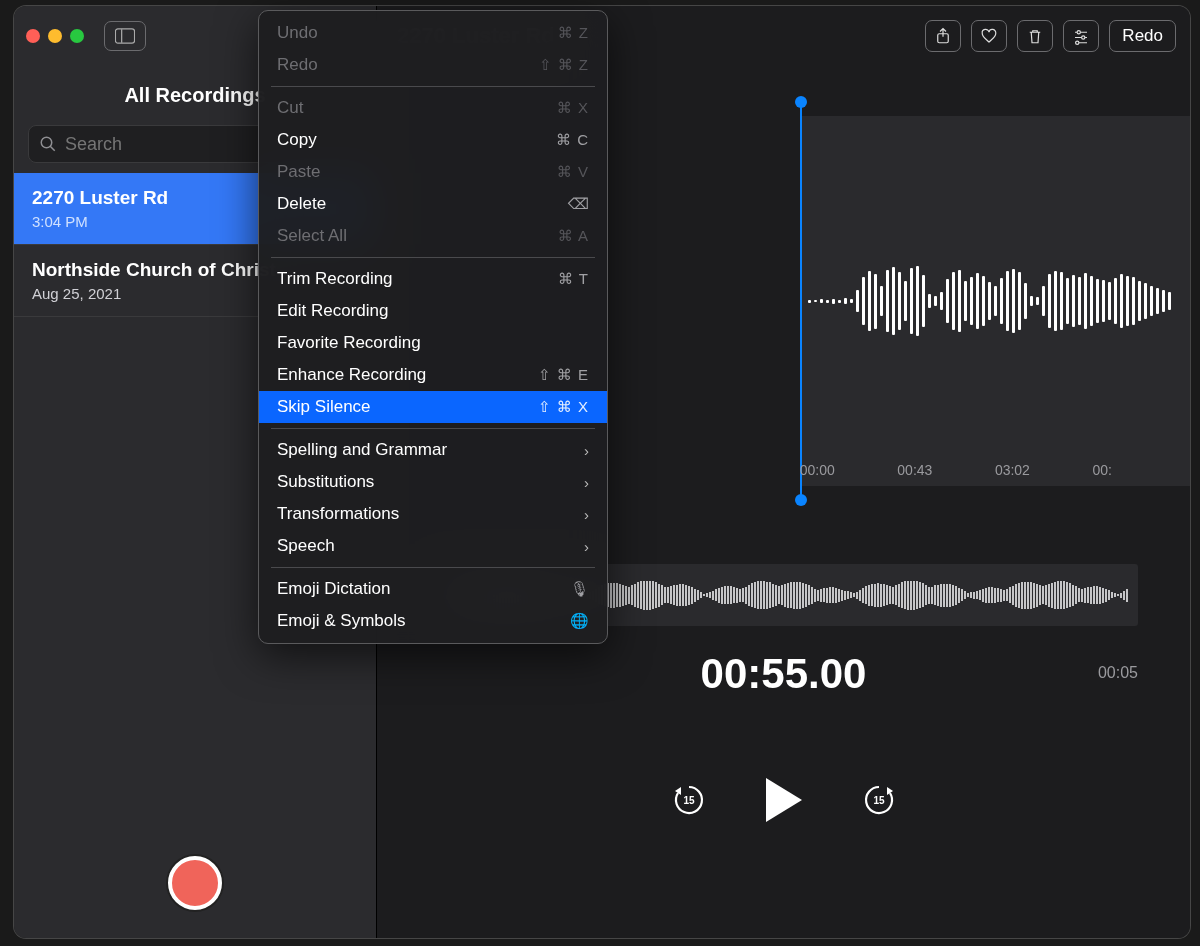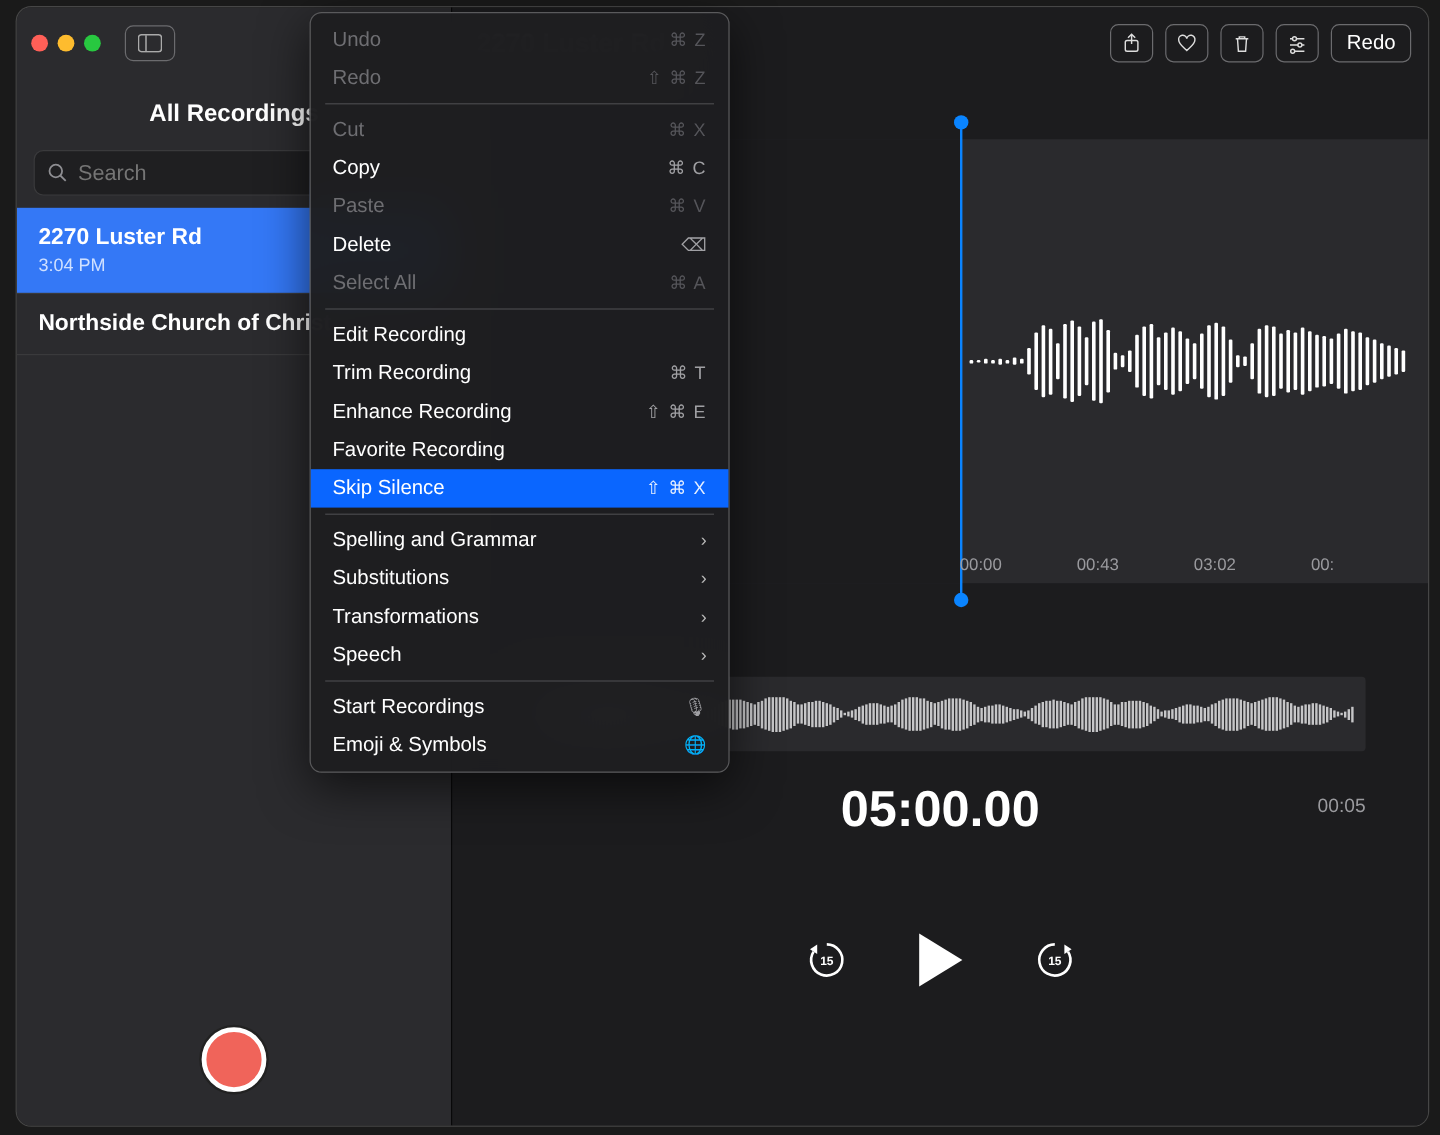--- a/index.html
+++ b/index.html
@@ -207,20 +207,21 @@
         </svg>
       <input placeholder="Search" style="">
     </div>
     <div class="rec-list">
       <div class="rec-item active">
         <div class="r-title">2270 Luster Rd</div>
         <div class="r-sub">3:04 PM</div>
       </div>
       <div class="rec-item">
         <div class="r-title">Northside Church of Christ</div>
+        <div class="r-sub">Aug 25, 2021</div>
       </div>
     </div>
     <div class="record-btn-wrap">
       <div class="record-btn"></div>
     </div>
   </div>
 
   <div class="main">
     <div class="main-bar">
       <div class="main-title">2270 Luster Rd</div>
@@ -555,21 +556,21 @@
         <span style="height: 10px;"></span>
         <span style="height: 6px;"></span>
         <span style="height: 4px;"></span>
         <span style="height: 2px;"></span>
         <span style="height: 5px;"></span>
         <span style="height: 9px;"></span>
         <span style="height: 13px;"></span>
       </div>
     <div class="mini-duration">00:05</div>
 
-    <div class="big-time">05:00.00</div>
+    <div class="big-time">00:55.00</div>
 
     <div class="transport">
       <div class="skip">
         <svg viewBox="0 0 34 34">
             <path d="M17 4 A13 13 0 1 1 6 10" fill="none" stroke="#fff" stroke-width="2.2"></path>
             <polygon points="3,8 9,4 9,12" fill="#fff"></polygon>
             <text x="17" y="21" font-size="10" fill="#fff" text-anchor="middle" font-weight="700">15</text>
           </svg>
       </div>
       <div class="play"></div>
@@ -609,34 +610,34 @@
     <div class="menu-item">
       <span>Delete</span>
       <span class="icon-right">⌫</span>
     </div>
     <div class="menu-item disabled">
       <span>Select All</span>
       <span class="shortcut">⌘ A</span>
     </div>
     <div class="menu-sep"></div>
     <div class="menu-item">
+      <span>Trim Recording</span>
+      <span class="shortcut">⌘ T</span>
+    </div>
+    <div class="menu-item">
       <span>Edit Recording</span>
       <span class="shortcut"></span>
     </div>
     <div class="menu-item">
-      <span>Trim Recording</span>
-      <span class="shortcut">⌘ T</span>
+      <span>Favorite Recording</span>
+      <span class="shortcut"></span>
     </div>
     <div class="menu-item">
       <span>Enhance Recording</span>
       <span class="shortcut">⇧ ⌘ E</span>
-    </div>
-    <div class="menu-item">
-      <span>Favorite Recording</span>
-      <span class="shortcut"></span>
     </div>
     <div class="menu-item highlight">
       <span>Skip Silence</span>
       <span class="shortcut">⇧ ⌘ X</span>
     </div>
     <div class="menu-sep"></div>
     <div class="menu-item">
       <span>Spelling and Grammar</span>
       <span class="chev">›</span>
     </div>
@@ -647,20 +648,20 @@
     <div class="menu-item">
       <span>Transformations</span>
       <span class="chev">›</span>
     </div>
     <div class="menu-item">
       <span>Speech</span>
       <span class="chev">›</span>
     </div>
     <div class="menu-sep"></div>
     <div class="menu-item">
-      <span>Start Recordings</span>
+      <span>Emoji Dictation</span>
       <span class="icon-right">🎙</span>
     </div>
     <div class="menu-item">
       <span>Emoji &amp; Symbols</span>
       <span class="icon-right">🌐</span>
     </div>
   </div>
 
 </body></html>

